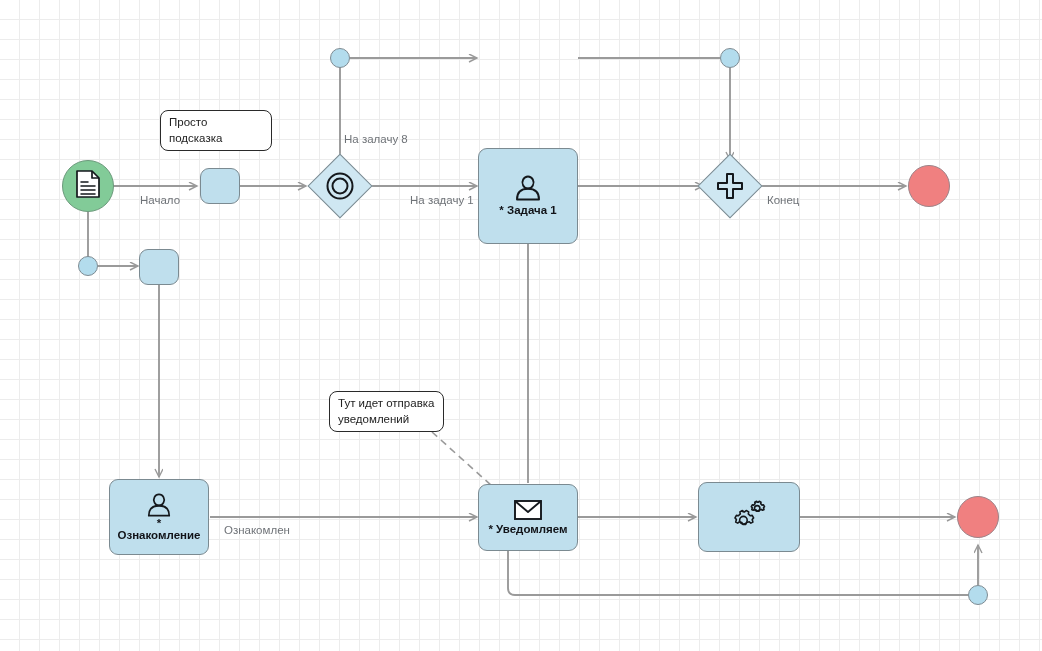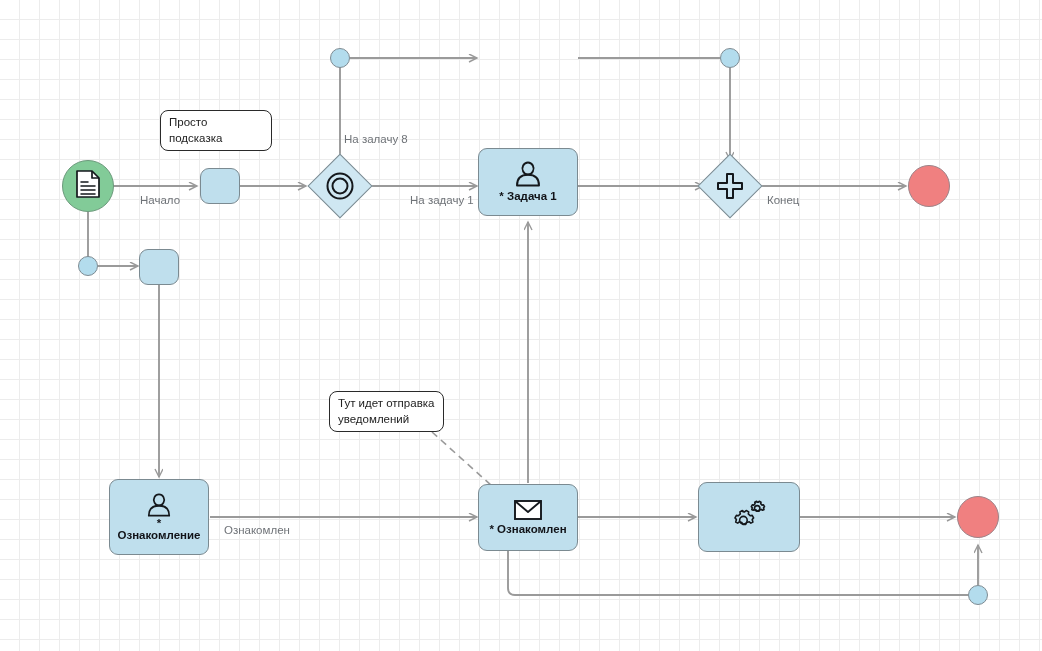--- a/index.html
+++ b/index.html
@@ -193,21 +193,21 @@
   <div class="node gateway" style="left:317px; top:163px; width:46px; height:46px;">
     <span class="gateway-inner">
       <svg width="30" height="30" viewBox="0 0 30 30" xmlns="http://www.w3.org/2000/svg">
         <circle cx="15" cy="15" r="12.5" fill="none" stroke="#14181c" stroke-width="2"></circle>
         <circle cx="15" cy="15" r="7.5" fill="none" stroke="#14181c" stroke-width="2"></circle>
       </svg>
     </span>
   </div>
 
 
-  <div class="node task" style="left:478px; top:148px; width:100px; height:68px;">
+  <div class="node task" style="left:478px; top:148px; width:100px; height:96px;">
     <span class="task-icon">
       <svg width="30" height="28" viewBox="0 0 30 28" xmlns="http://www.w3.org/2000/svg">
         <path d="M15,2.5 a5.6,6 0 1,1 -0.01,0 Z" fill="none" stroke="#14181c" stroke-width="1.9"></path>
         <path d="M4,25.5 C4,17.5 9,14.8 15,14.8 C21,14.8 26,17.5 26,25.5 Z" fill="none" stroke="#14181c" stroke-width="1.9" stroke-linejoin="round"></path>
       </svg>
     </span>
     <span class="task-label">* Задача 1</span>
   </div>
 
   <div class="node gateway" style="left:707px; top:163px; width:46px; height:46px;">
@@ -235,21 +235,21 @@
     <span class="task-label">Ознакомление</span>
   </div>
 
   <div class="node task" style="left:478px; top:484px; width:100px; height:67px;">
     <span class="task-icon">
       <svg width="30" height="22" viewBox="0 0 30 22" xmlns="http://www.w3.org/2000/svg">
         <rect x="2" y="2" width="26" height="18" fill="#ffffff" stroke="#14181c" stroke-width="1.9"></rect>
         <path d="M2,2 L15,13 L28,2" fill="none" stroke="#14181c" stroke-width="1.9" stroke-linejoin="round"></path>
       </svg>
     </span>
-    <span class="task-label">* Ознакомлен</span>
+    <span class="task-label">* Уведомляем</span>
   </div>
 
   <div class="node task" style="left:698px; top:482px; width:102px; height:70px;">
     <span class="task-icon">
       <svg width="38" height="36" viewBox="0 0 38 36" xmlns="http://www.w3.org/2000/svg">
         <g fill="none" stroke="#14181c" stroke-width="1.6" stroke-linejoin="round">
           <path d="M26.2,2.8 l1.9,0.5 l1.1,-1.0 l1.8,1.0 l-0.3,1.4 l1.4,1.4 l1.4,-0.3 l1.0,1.8 l-1.0,1.1
                    l0.5,1.9 l-1.4,0.7 l-1.1,-0.9 l-1.9,0.5 l-0.7,1.4 l-2.0,0 l-0.7,-1.4 l-1.9,-0.5 l-1.1,0.9
                    l-1.4,-0.7 l0.5,-1.9 l-1.0,-1.1 l1.0,-1.8 l1.4,0.3 l1.4,-1.4 l-0.3,-1.4 l1.8,-1.0 l1.1,1.0 Z"></path>
           <circle cx="27.2" cy="9.3" r="2.7"></circle>

